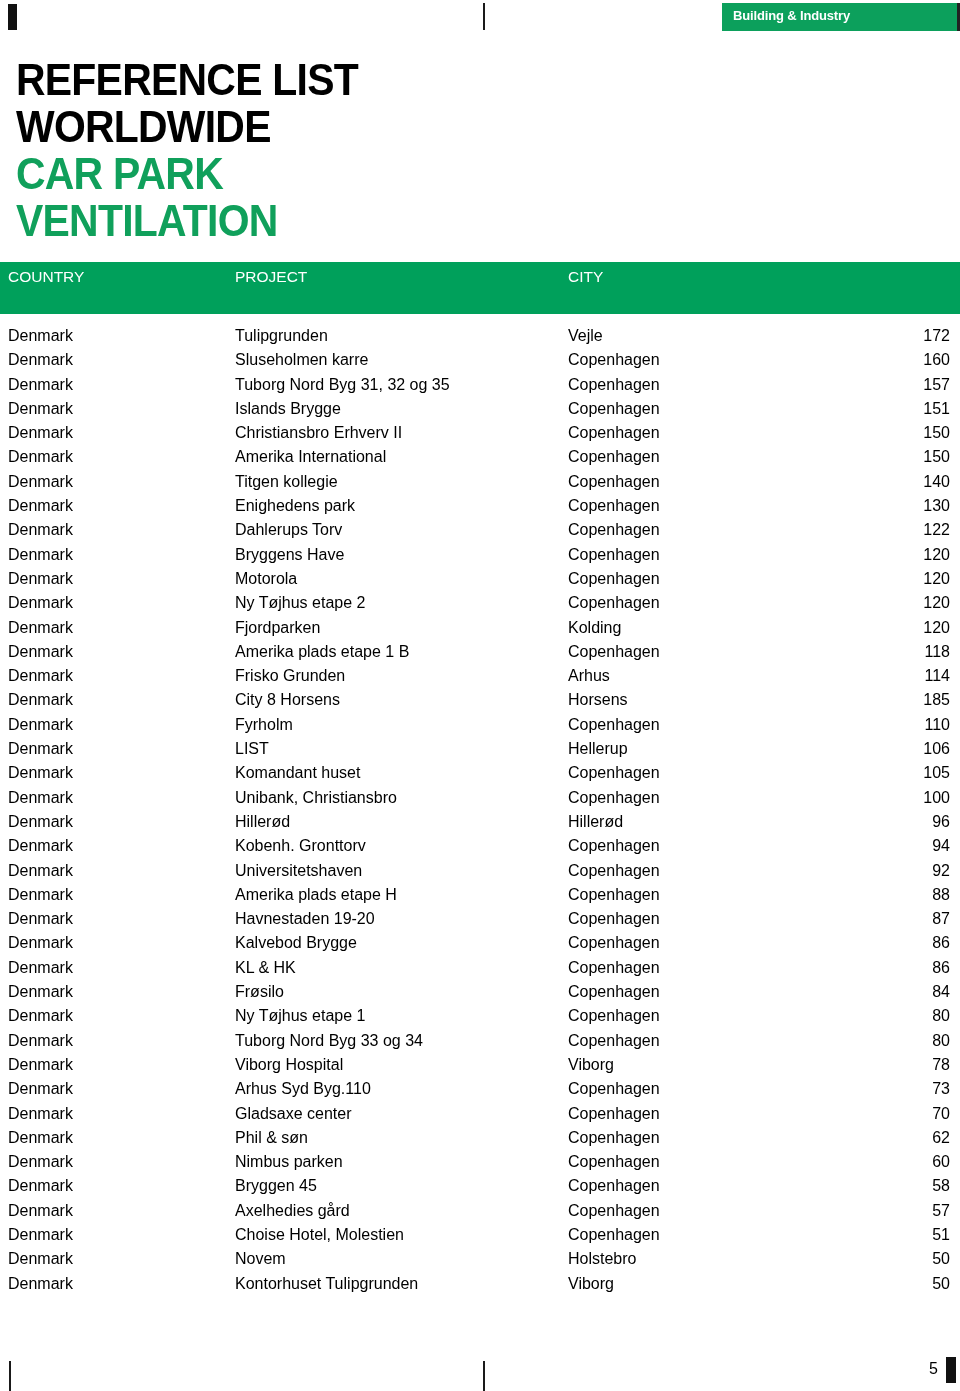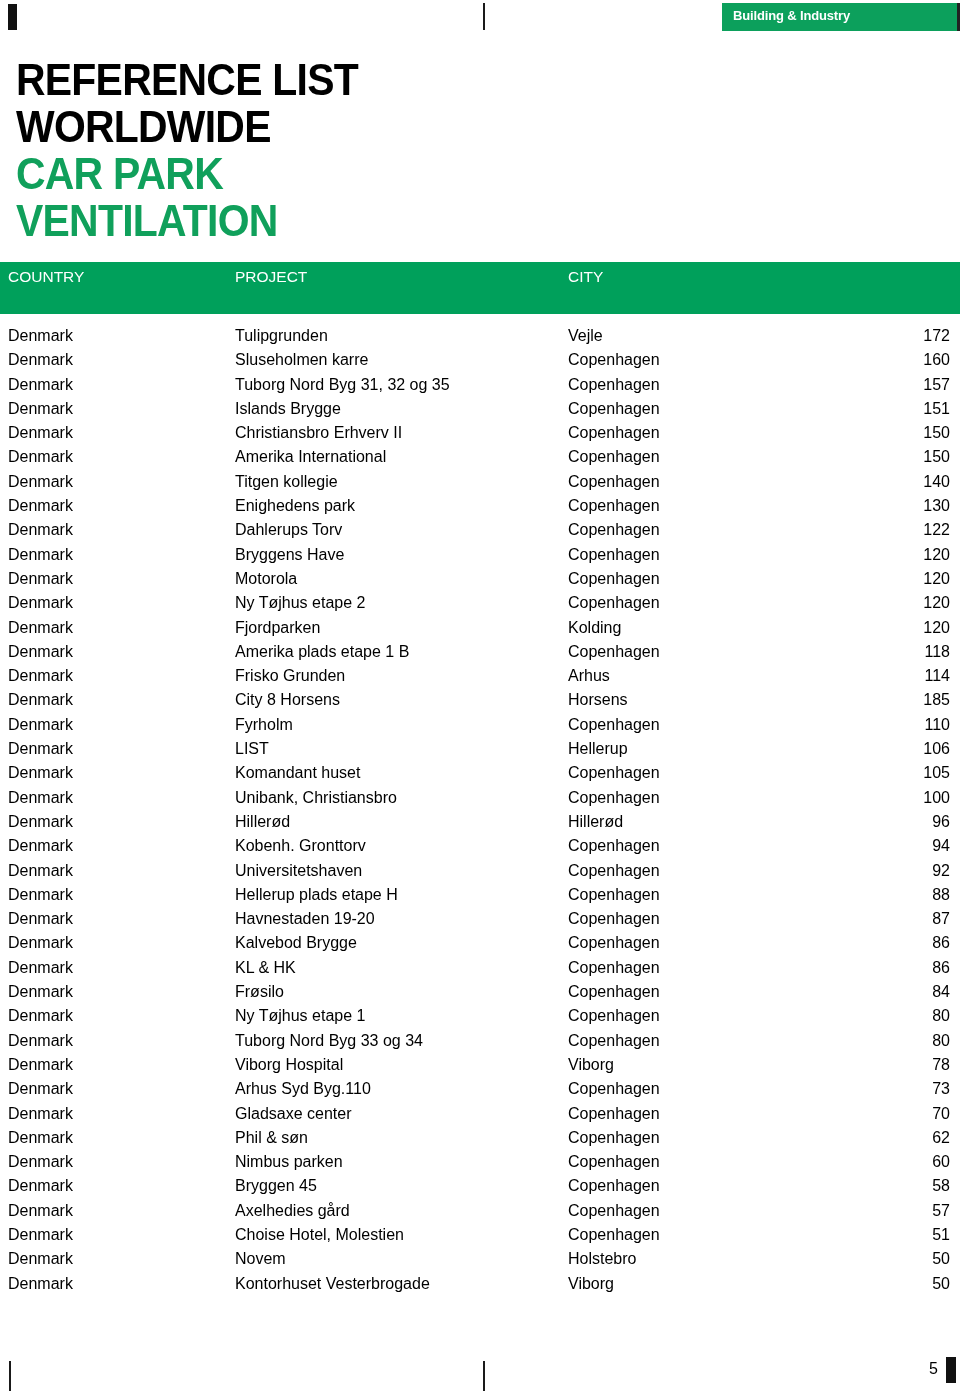--- a/index.html
+++ b/index.html
@@ -326,21 +326,21 @@
         <div class="cell c-spaces">94</div>
       </div>
       <div class="trow">
         <div class="cell c-country">Denmark</div>
         <div class="cell c-project">Universitetshaven</div>
         <div class="cell c-city">Copenhagen</div>
         <div class="cell c-spaces">92</div>
       </div>
       <div class="trow">
         <div class="cell c-country">Denmark</div>
-        <div class="cell c-project">Hellerup plads etape H</div>
+        <div class="cell c-project">Amerika plads etape H</div>
         <div class="cell c-city">Copenhagen</div>
         <div class="cell c-spaces">88</div>
       </div>
       <div class="trow">
         <div class="cell c-country">Denmark</div>
         <div class="cell c-project">Havnestaden 19-20</div>
         <div class="cell c-city">Copenhagen</div>
         <div class="cell c-spaces">87</div>
       </div>
       <div class="trow">
@@ -422,21 +422,21 @@
         <div class="cell c-spaces">51</div>
       </div>
       <div class="trow">
         <div class="cell c-country">Denmark</div>
         <div class="cell c-project">Novem</div>
         <div class="cell c-city">Holstebro</div>
         <div class="cell c-spaces">50</div>
       </div>
       <div class="trow">
         <div class="cell c-country">Denmark</div>
-        <div class="cell c-project">Kontorhuset Vesterbrogade</div>
+        <div class="cell c-project">Kontorhuset Tulipgrunden</div>
         <div class="cell c-city">Viborg</div>
         <div class="cell c-spaces">50</div>
       </div>
     </div>
 </div>
 
 <div class="mark-bl"></div>
 <div class="mark-bm"></div>
 <div class="page-number">5</div>
 <div class="mark-br"></div>

